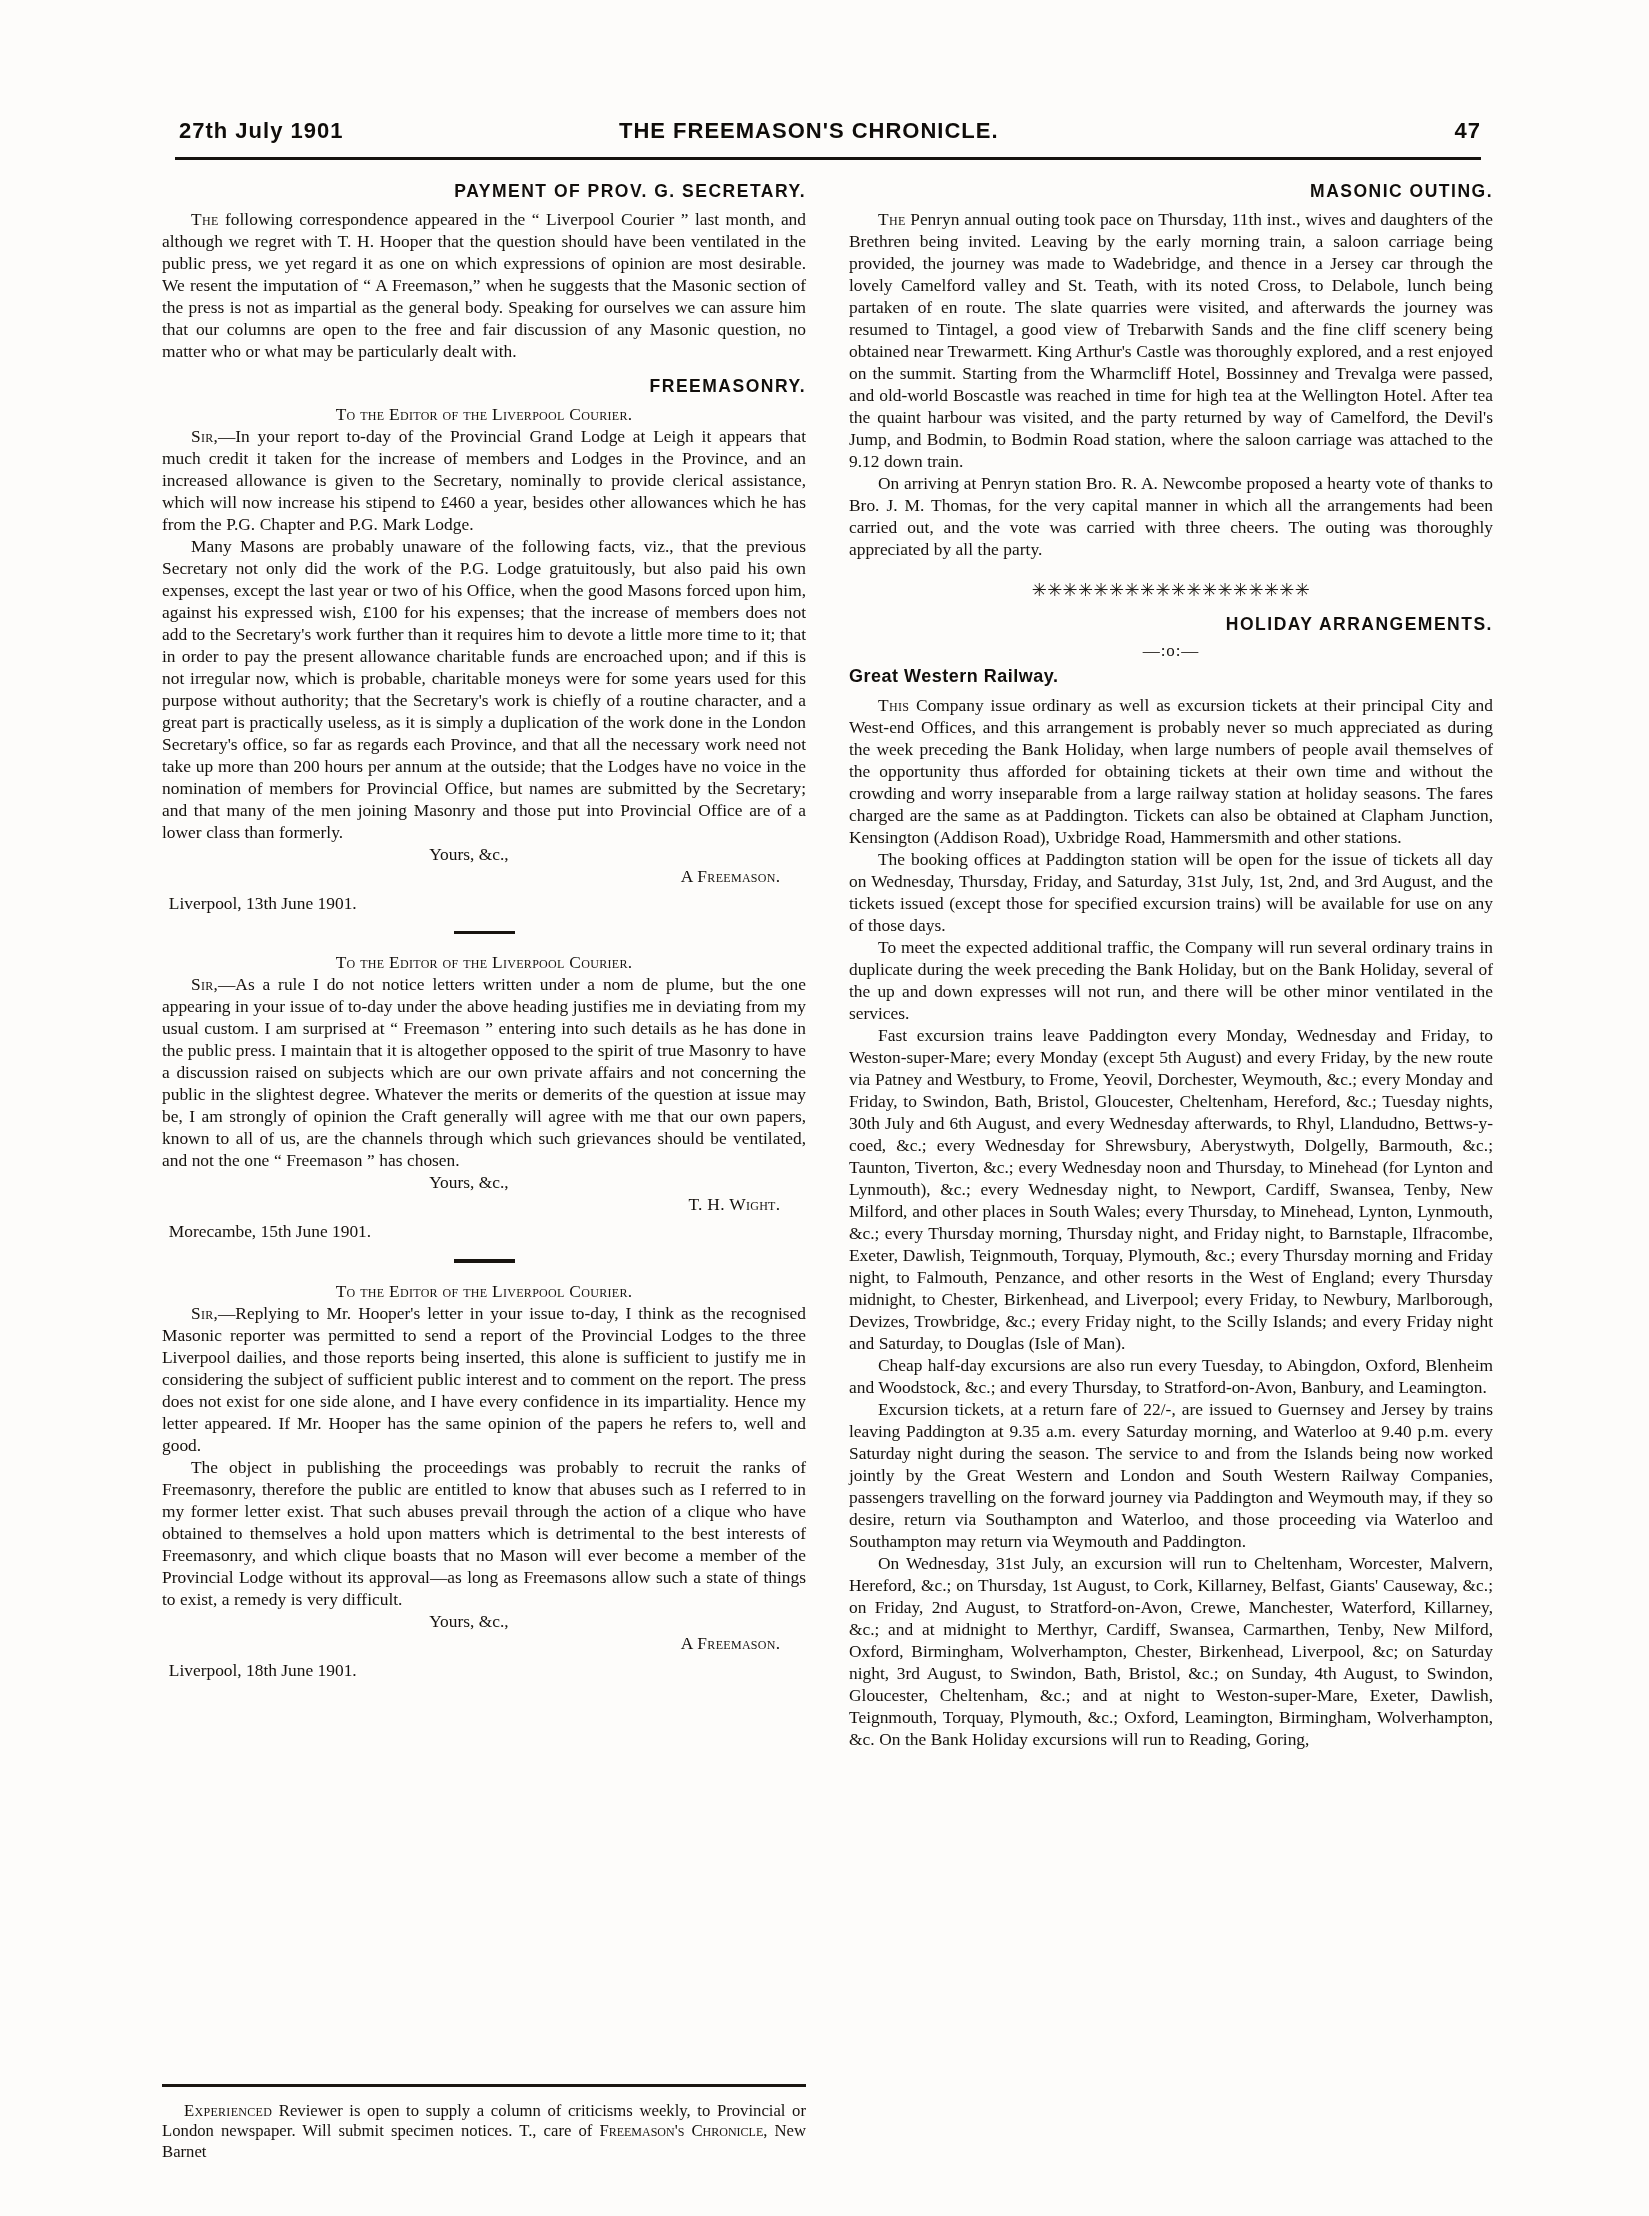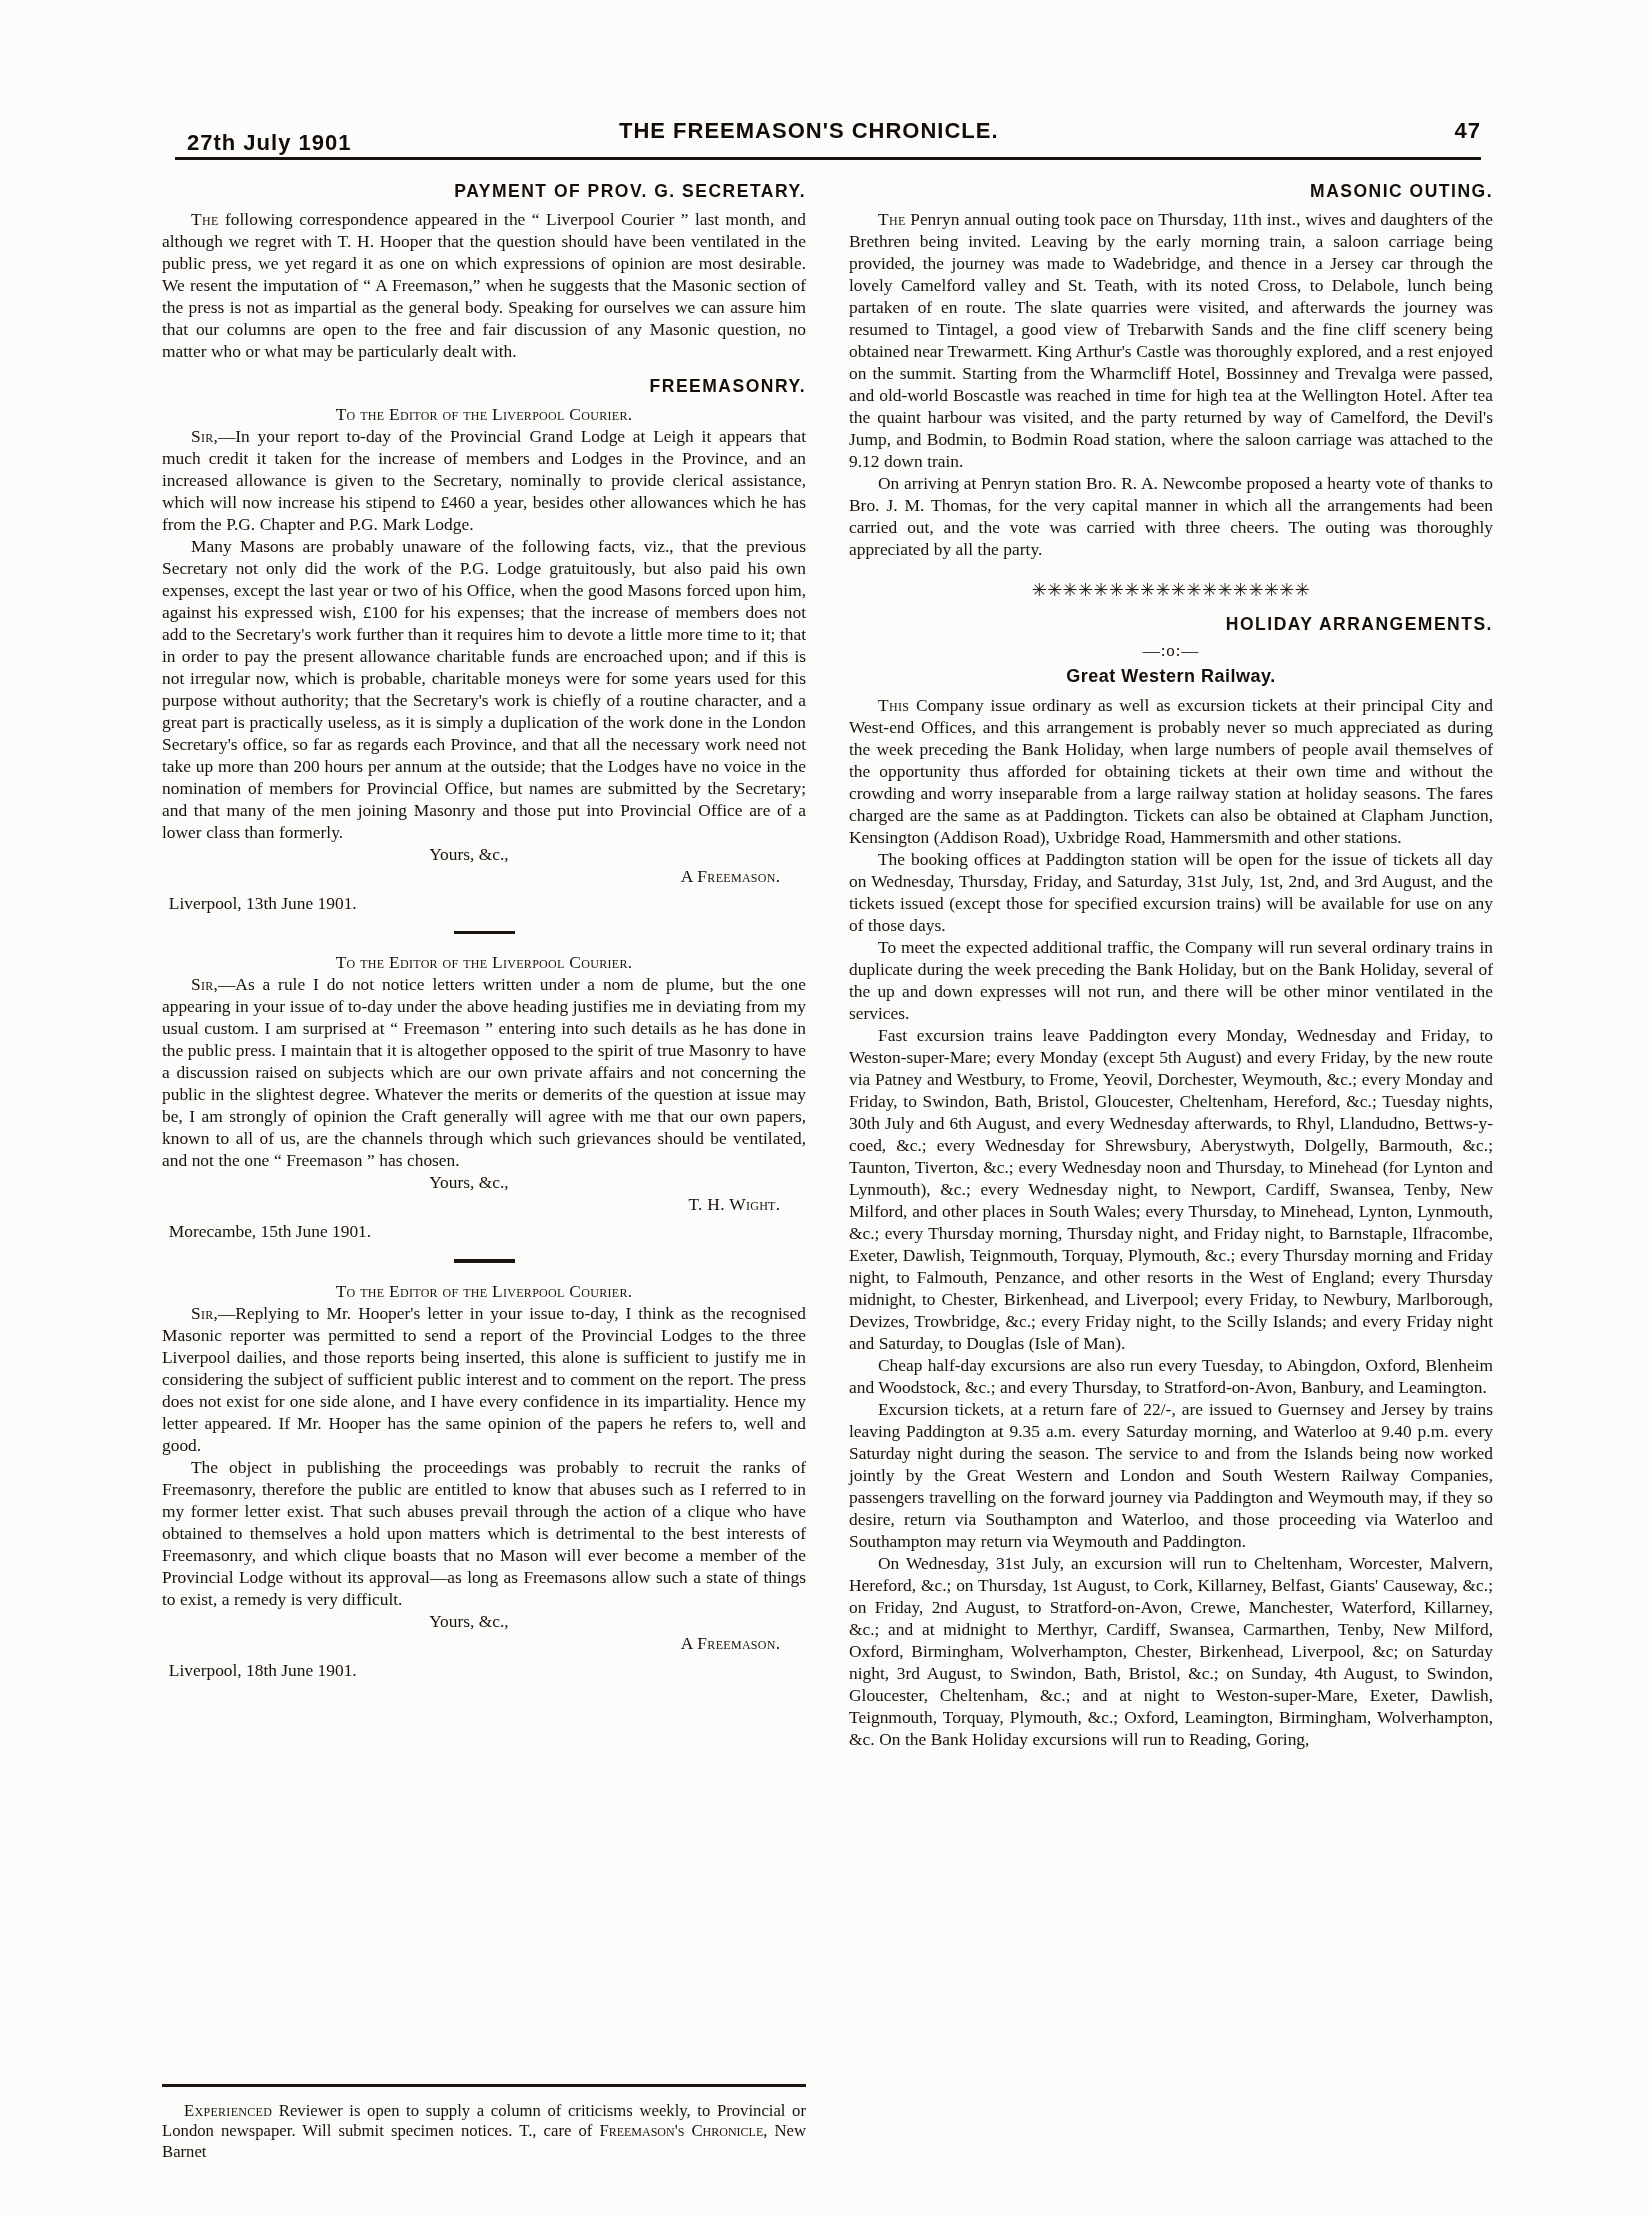--- a/index.html
+++ b/index.html
@@ -33,21 +33,21 @@
   }
   .masthead .mh-item {
     position: absolute;
     font-family: "Liberation Sans", "DejaVu Sans", sans-serif;
     font-weight: bold;
     font-size: 22px;
     letter-spacing: 1px;
     color: #100d0a;
     white-space: nowrap;
   }
-  .mh-date  { left: 12px; top: 0; margin-top: 12px; }
+  .mh-date  { left: 4px; top: 0; }
   .mh-title { left: 444px; top: 0; letter-spacing: 1.4px; }
   .mh-page  { right: 0px;  top: 0; font-size: 23px; letter-spacing: 0; }
 
   .rule-top {
     position: absolute;
     top: 157px;
     left: 175px;
     width: 1306px;
     height: 3.4px;
     background: #17130f;
@@ -78,21 +78,21 @@
     letter-spacing: 1.5px;
     text-align: right;
     margin: 0 0 6px 0;
     color: #120f0c;
   }
   h3.sub-head {
     font-family: "Liberation Sans", "DejaVu Sans", sans-serif;
     font-size: 18px;
     font-weight: bold;
     letter-spacing: 0.5px;
-    text-align: center;
+    text-align: left;
     margin: 5.1px 0 6.8px 0;
     color: #120f0c;
   }
   p.body {
     font-size: 17.4px;
     line-height: 22px;
     text-align: justify;
     text-justify: inter-word;
     margin: 0;
     text-indent: 29px;

